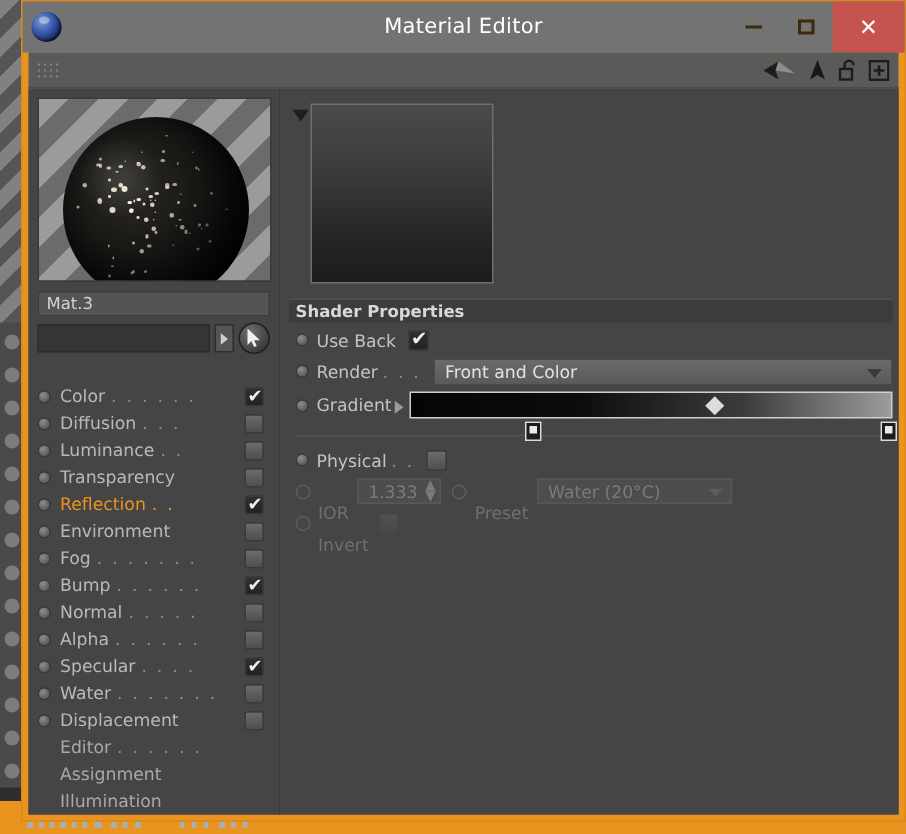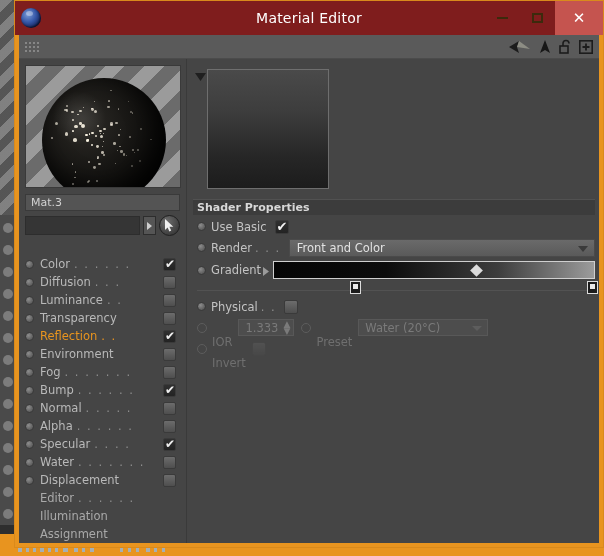--- a/index.html
+++ b/index.html
@@ -47,21 +47,21 @@
     position: absolute; left: 14px; top: 0;
     width: 590px; height: 548px;
     background: #e8941f;
     border: 1px solid #d98a1c;
     display: flex; flex-direction: column;
   }
 
   
   #titlebar {
     height: 34px; flex: 0 0 34px;
-    background: #7f1d1d;
+    background: #737373;
     display: flex; align-items: center;
     position: relative;
   }
   #app-icon {
     width: 20px; height: 20px; margin-left: 6px;
     border-radius: 50%;
     background: radial-gradient(circle at 35% 32%, #7b9cd6 0%, #3557a8 42%, #15245c 75%, #0b1538 100%);
     box-shadow: inset -1px -1px 2px rgba(0,0,0,.6);
     position: relative;
   }
@@ -598,25 +598,25 @@
             <span class="bullet"></span>
             <span class="lbl">Displacement</span>
             <span class="dots"></span>
             <span class="cbox"></span>
           </div>
           <div class="chan plain">
             <span class="lbl">Editor</span>
             <span class="dots">. . . . . .</span>
           </div>
           <div class="chan plain">
+            <span class="lbl">Assignment</span>
+            <span class="dots"></span>
+          </div>
+          <div class="chan plain">
             <span class="lbl">Illumination</span>
-            <span class="dots"></span>
-          </div>
-          <div class="chan plain">
-            <span class="lbl">Assignment</span>
             <span class="dots"></span>
           </div>
         </div>
 
     </div>
 
     <div id="right-panel">
 
 
       <div id="shader-preview-row">
@@ -625,21 +625,21 @@
               <path d="M0 0 L11 0 L5.5 8 Z" fill="#1f1f1f"></path>
             </svg>
         </div>
         <div id="shader-thumb"></div>
       </div>
 
       <div id="sp-header">Shader Properties</div>
 
       <div class="prow">
         <span class="bullet"></span>
-        <span class="plabel">Use Basic</span>
+        <span class="plabel">Use Back</span>
         <span class="chk-big on"></span>
       </div>
 
       <div class="prow">
         <span class="bullet"></span>
         <span class="plabel">Render</span>
         <span class="pdots">. . .</span>
         <div id="render-select">
           <span>Front and Color</span>
           <span class="caret"></span>

